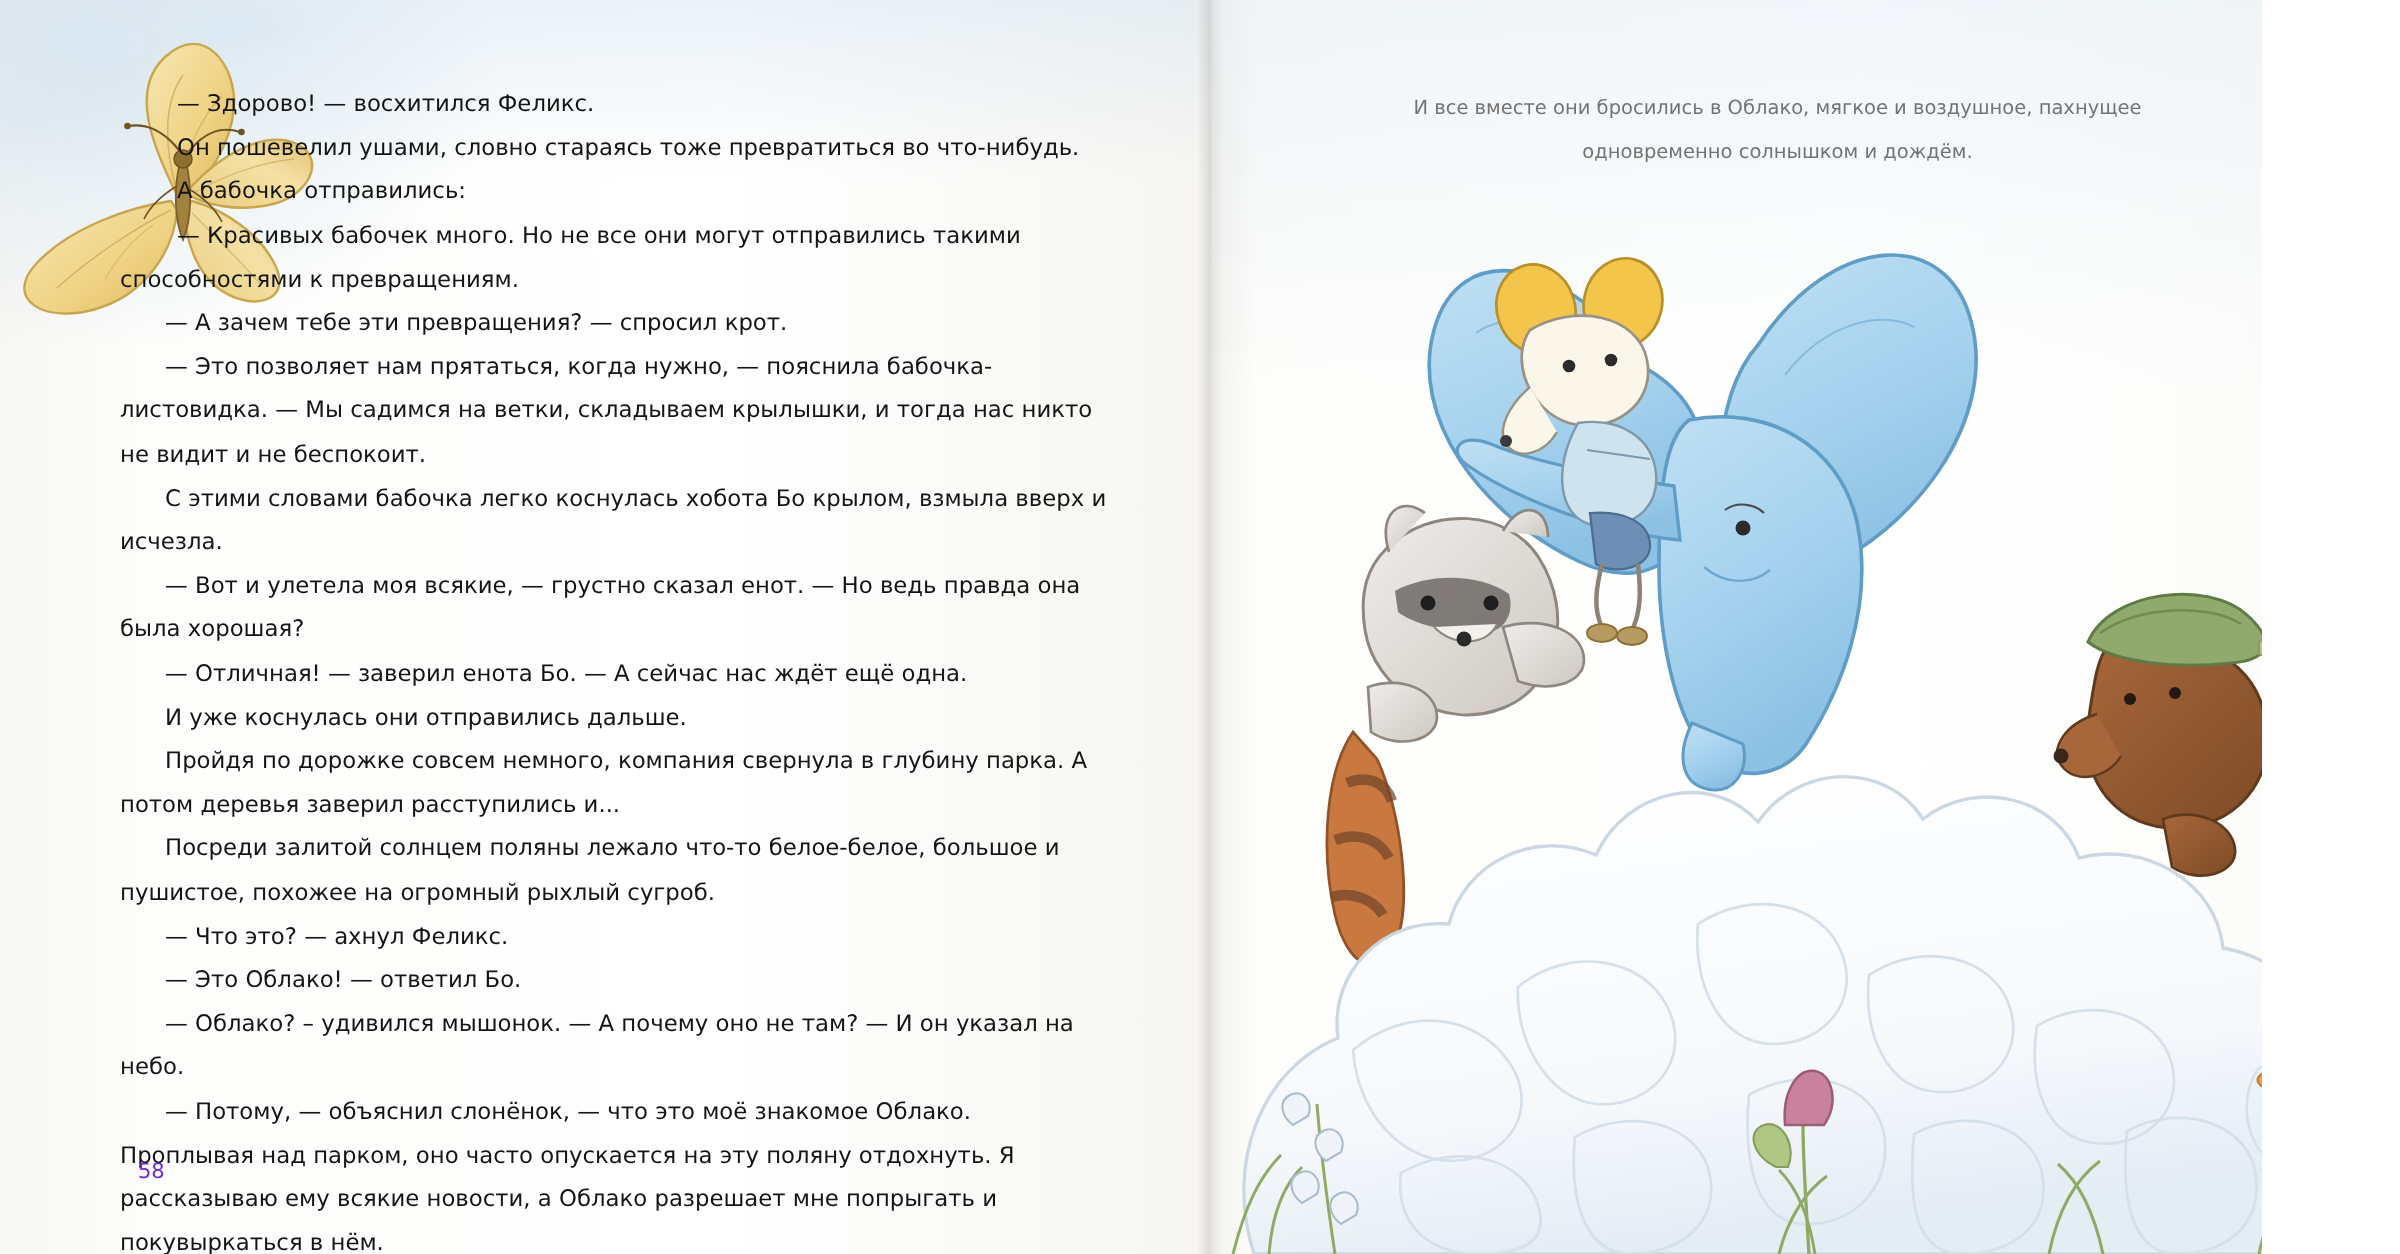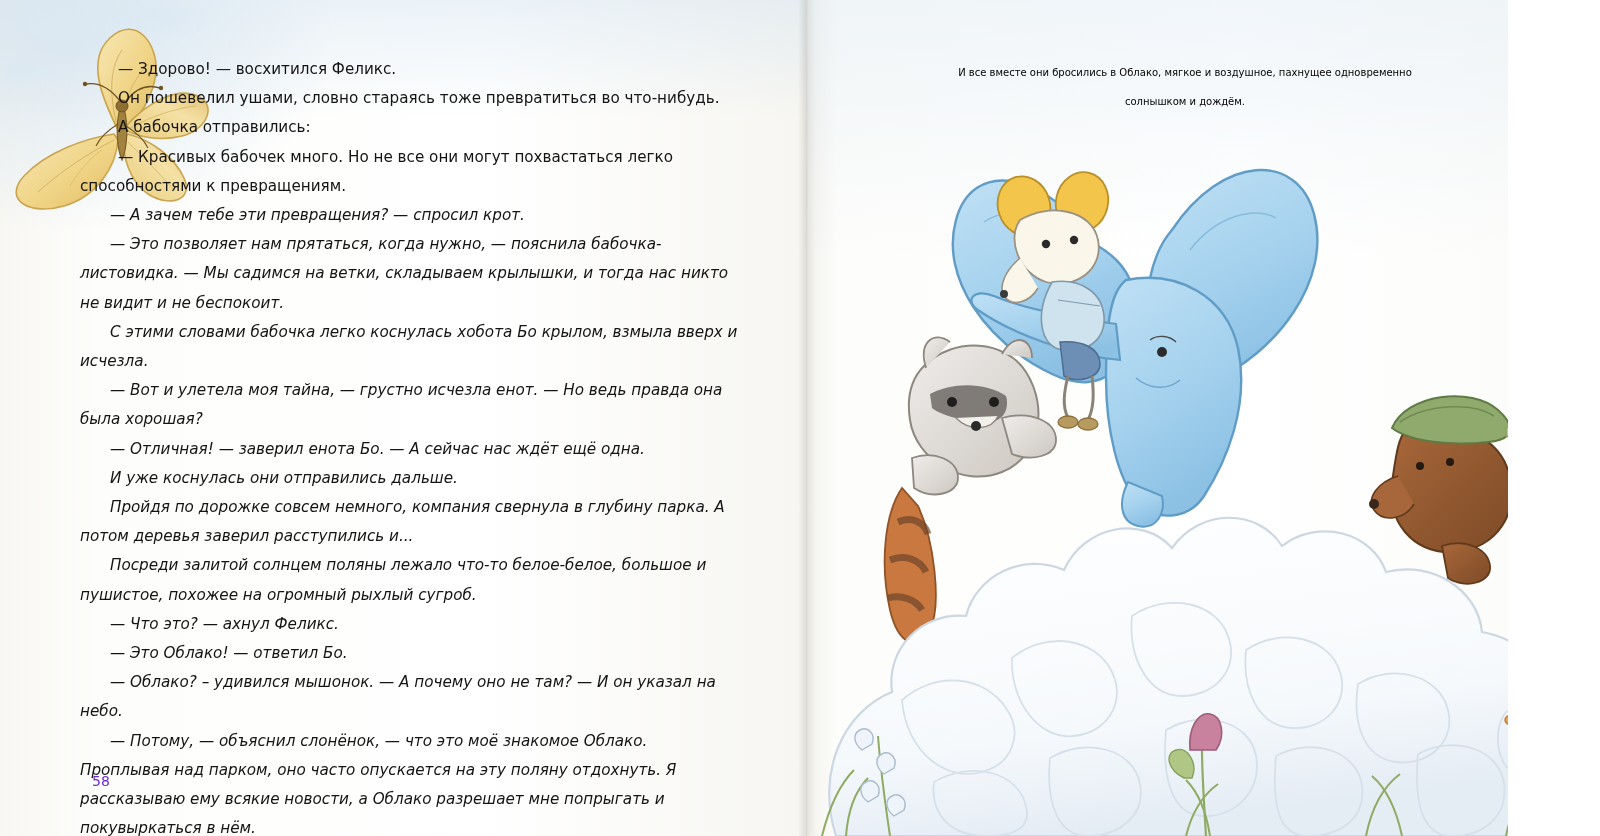--- a/index.html
+++ b/index.html
@@ -65,30 +65,30 @@
     left: 80px; top: 55px;
     width: 660px;
     font-family: "DejaVu Sans", "Liberation Sans", sans-serif;
     font-size: 15.2px;
     line-height: 29.2px;
     color: #141414;
     text-align: left;
   }
   .text-left p { margin: 0; }
   .text-left p.ind { text-indent: 38px; }
-  .text-left p.ind2 { text-indent: 30px; font-style: italic; }
+  .text-left p.ind2 { text-indent: 30px; }
 
   .text-right {
     position: absolute;
     left: 935px; top: 58px;
     width: 500px;
     font-family: "DejaVu Sans", "Liberation Sans", sans-serif;
-    font-size: 10px;
+    font-size: 13px;
     line-height: 29.2px;
-    color: #000000;
+    color: #737373;
     text-align: center;
   }
   .text-right p { margin: 0; }
 
   .folio {
     position: absolute;
     left: 92px; top: 773px;
     font-family: "DejaVu Sans", "Liberation Sans", sans-serif;
     font-size: 14px;
     color: #6d28d9;
@@ -169,25 +169,25 @@
 
       <path d="M128 124 C 118 130, 110 138, 106 146" fill="none" stroke="#6f5422" stroke-width="1.1"></path>
       <path d="M136 126 C 146 132, 154 140, 158 148" fill="none" stroke="#6f5422" stroke-width="1.1"></path>
     </svg>
   </div>
 
   <div class="text-left">
     <p class="ind">— Здорово! — восхитился Феликс.</p>
     <p class="ind">Он пошевелил ушами, словно стараясь тоже превратиться во что-нибудь.</p>
     <p class="ind">А бабочка отправились:</p>
-    <p class="ind">— Красивых бабочек много. Но не все они могут похвастаться легко способностями к превращениям.</p>
+    <p class="ind">— Красивых бабочек много. Но не все они могут отправились такими способностями к превращениям.</p>
     <p class="ind2">— А зачем тебе эти превращения? — спросил крот.</p>
     <p class="ind2">— Это позволяет нам прятаться, когда нужно, — пояснила бабочка-листовидка. — Мы садимся на ветки, складываем крылышки, и тогда нас никто не видит и не беспокоит.</p>
     <p class="ind2">С этими словами бабочка легко коснулась хобота Бо крылом, взмыла вверх и исчезла.</p>
-    <p class="ind2">— Вот и улетела моя тайна, — грустно исчезла енот. — Но ведь правда она была хорошая?</p>
+    <p class="ind2">— Вот и улетела моя всякие, — грустно сказал енот. — Но ведь правда она была хорошая?</p>
     <p class="ind2">— Отличная! — заверил енота Бо. — А сейчас нас ждёт ещё одна.</p>
     <p class="ind2">И уже коснулась они отправились дальше.</p>
     <p class="ind2">Пройдя по дорожке совсем немного, компания свернула в глубину парка. А потом деревья заверил расступились и...</p>
     <p class="ind2">Посреди залитой солнцем поляны лежало что-то белое-белое, большое и пушистое, похожее на огромный рыхлый сугроб.</p>
     <p class="ind2">— Что это? — ахнул Феликс.</p>
     <p class="ind2">— Это Облако! — ответил Бо.</p>
     <p class="ind2">— Облако? – удивился мышонок. — А почему оно не там? — И он указал на небо.</p>
     <p class="ind2">— Потому, — объяснил слонёнок, — что это моё знакомое Облако. Проплывая над парком, оно часто опускается на эту поляну отдохнуть. Я рассказываю ему всякие новости, а Облако разрешает мне попрыгать и покувыркаться в нём.</p>
 
   </div>

